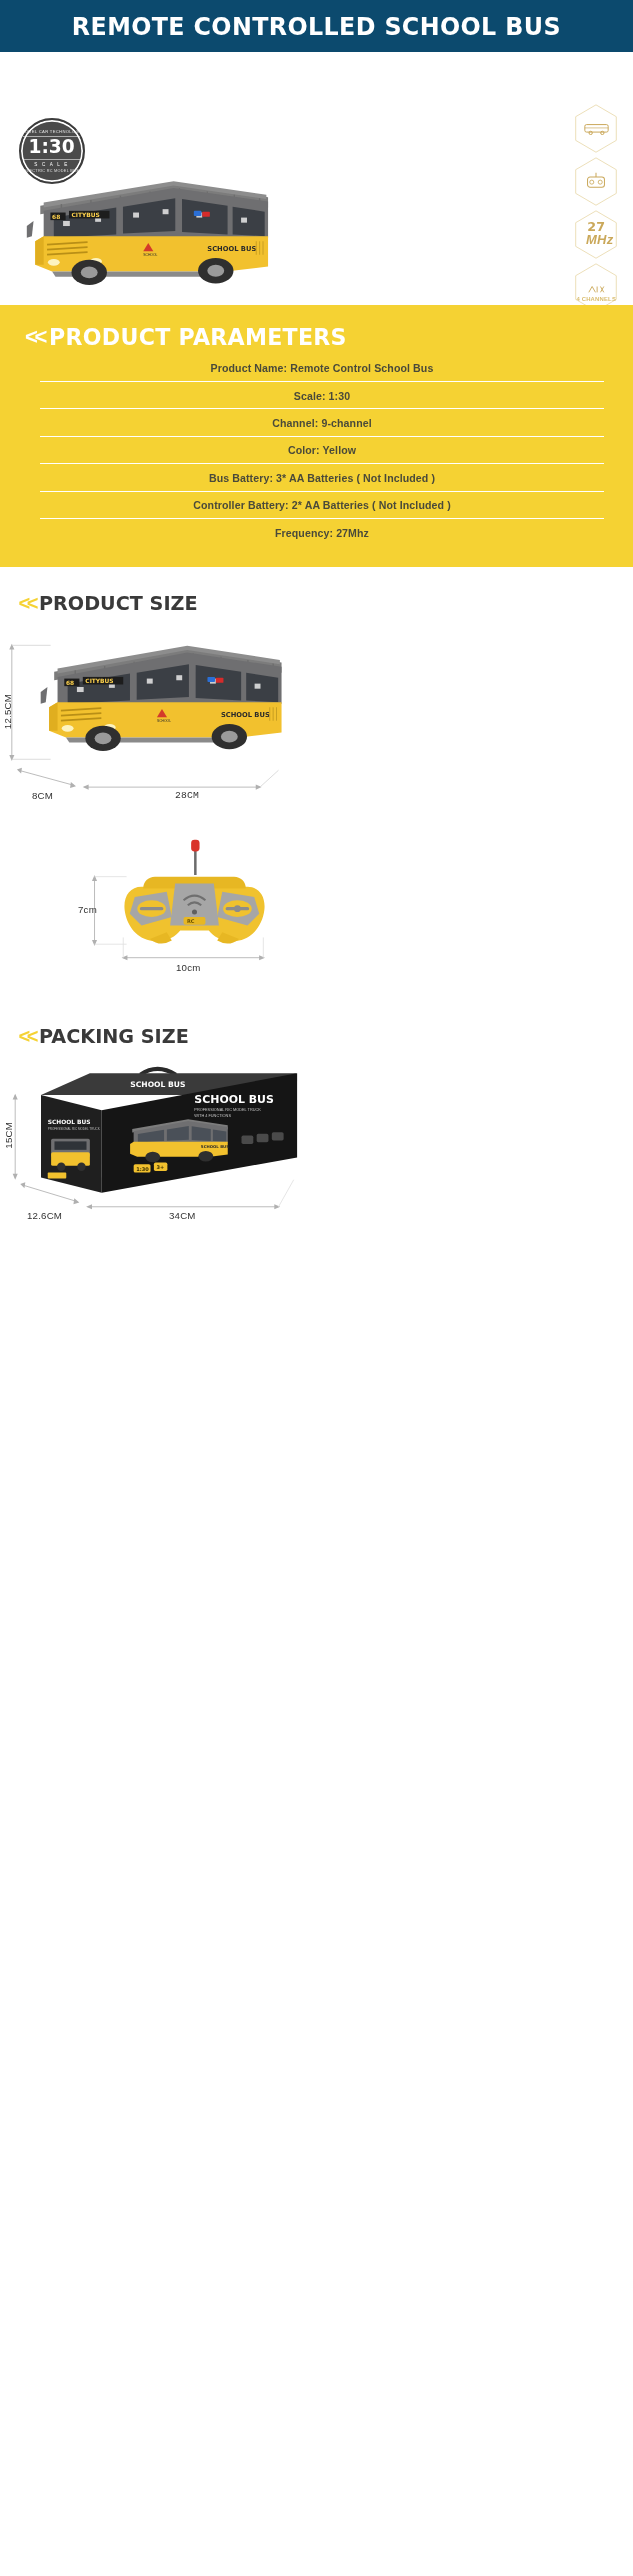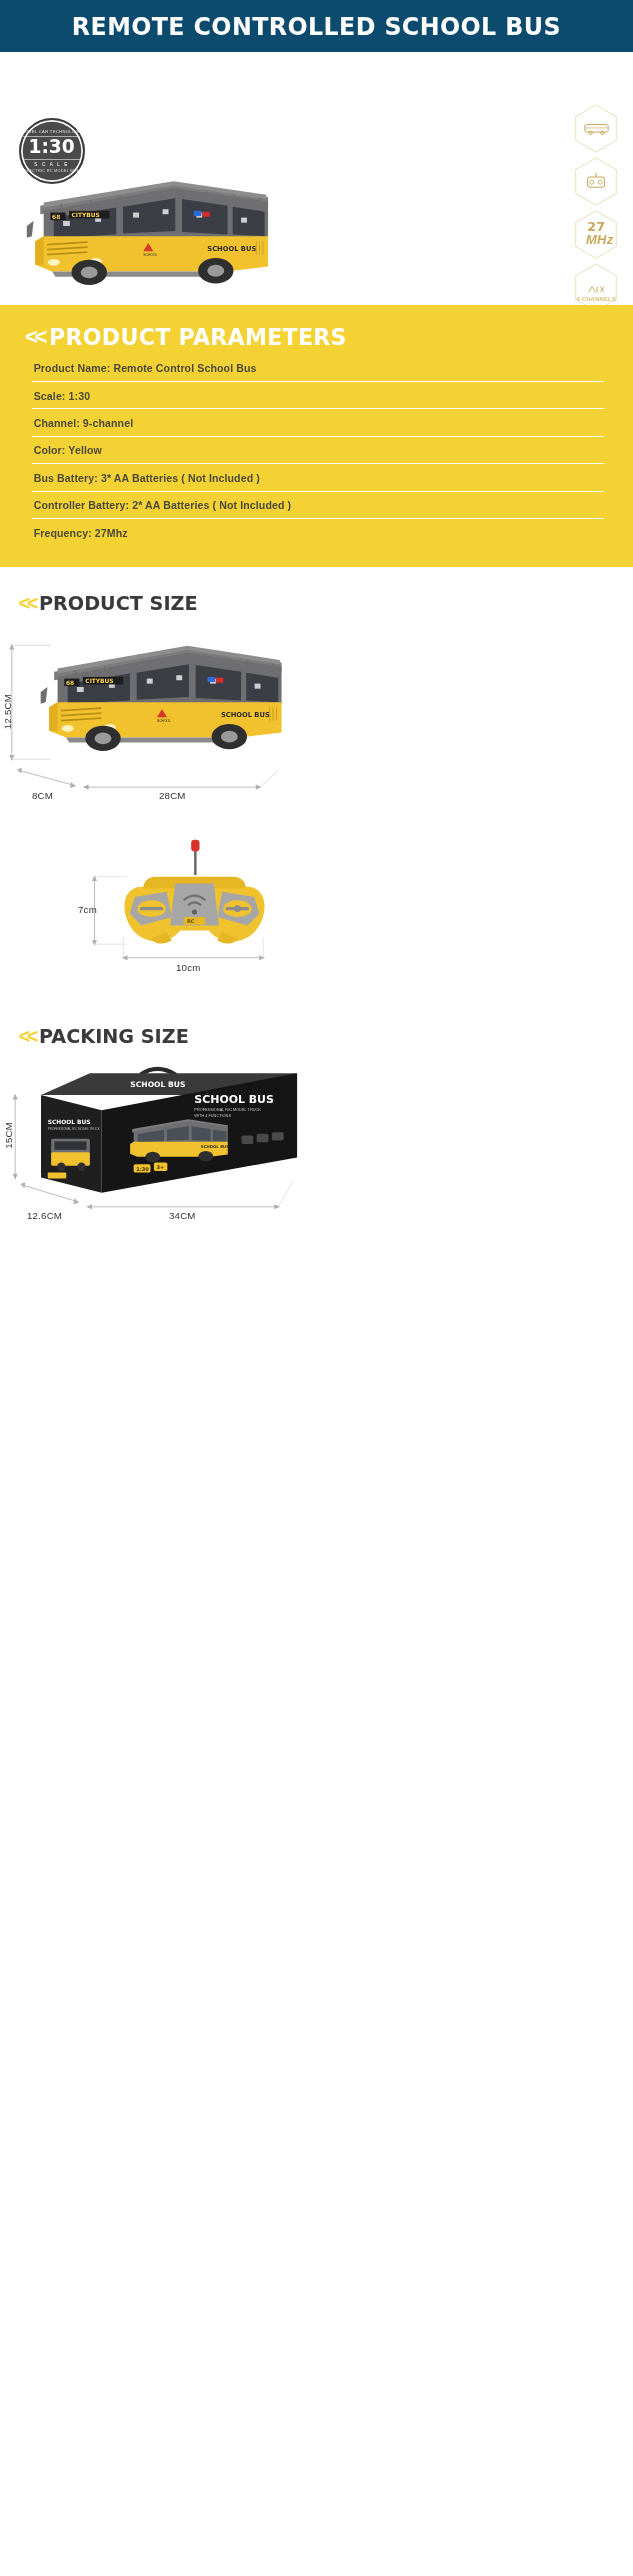--- a/index.html
+++ b/index.html
@@ -168,21 +168,22 @@
   .params .sec-title span.txt {
     font-family: "DejaVu Sans", sans-serif;
     font-weight: bold;
     font-size: 23px;
     color: #ffffff;
     letter-spacing: 0.3px;
     transform: scaleX(0.96);
     transform-origin: left center;
   }
   .param-list {
-    margin: 0 29px 0 32px;
+    margin: 0 29px 0 40px;
+    text-align: center;
   }
   .param-row {
     border-bottom: 0.8px solid #ffffff;
     padding: 7.6px 1.7px 6.8px 1.7px;
     font-size: 10.6px;
     font-weight: bold;
     color: #4a4a3a;
     letter-spacing: 0.1px;
   }
   .param-row:last-child { border-bottom: none; }
@@ -494,21 +495,21 @@
       <polygon points="90,197 84,192 83,199" fill="#b0b0b0"></polygon>
 
       <line x1="100" y1="198" x2="308" y2="198" stroke="#b0b0b0" stroke-width="1"></line>
       <polygon points="98,198 105,195 105,201" fill="#b0b0b0"></polygon>
       <polygon points="310,198 303,195 303,201" fill="#b0b0b0"></polygon>
       <line x1="308" y1="198" x2="330" y2="178" stroke="#d6d6d6" stroke-width="1"></line>
     </svg>
 
     <div class="dim-label" style="left:1.7px; top:74px; writing-mode:vertical-rl; transform:rotate(180deg);">12.5CM</div>
     <div class="dim-label" style="left:32px; top:170px;">8CM</div>
-    <div class="dim-label" style="left:159px; top:170px;">28CM</div>
+    <div class="dim-label" style="left:175px; top:170px;font-family:Liberation Mono, monospace;">28CM</div>
   </div>
 
   <div class="remote-block">
     <div class="remote-wrap">
       <svg viewBox="0 0 210 170" width="177" height="143">
 
         <line x1="106" y1="10" x2="106" y2="44" stroke="#6b6b6b" stroke-width="3"></line>
         <rect x="101" y="2" width="10" height="14" rx="4" fill="#d9342b"></rect>
 
         <path d="M42 58 L168 58 C182 58 190 70 188 86 C186 102 176 118 158 122

